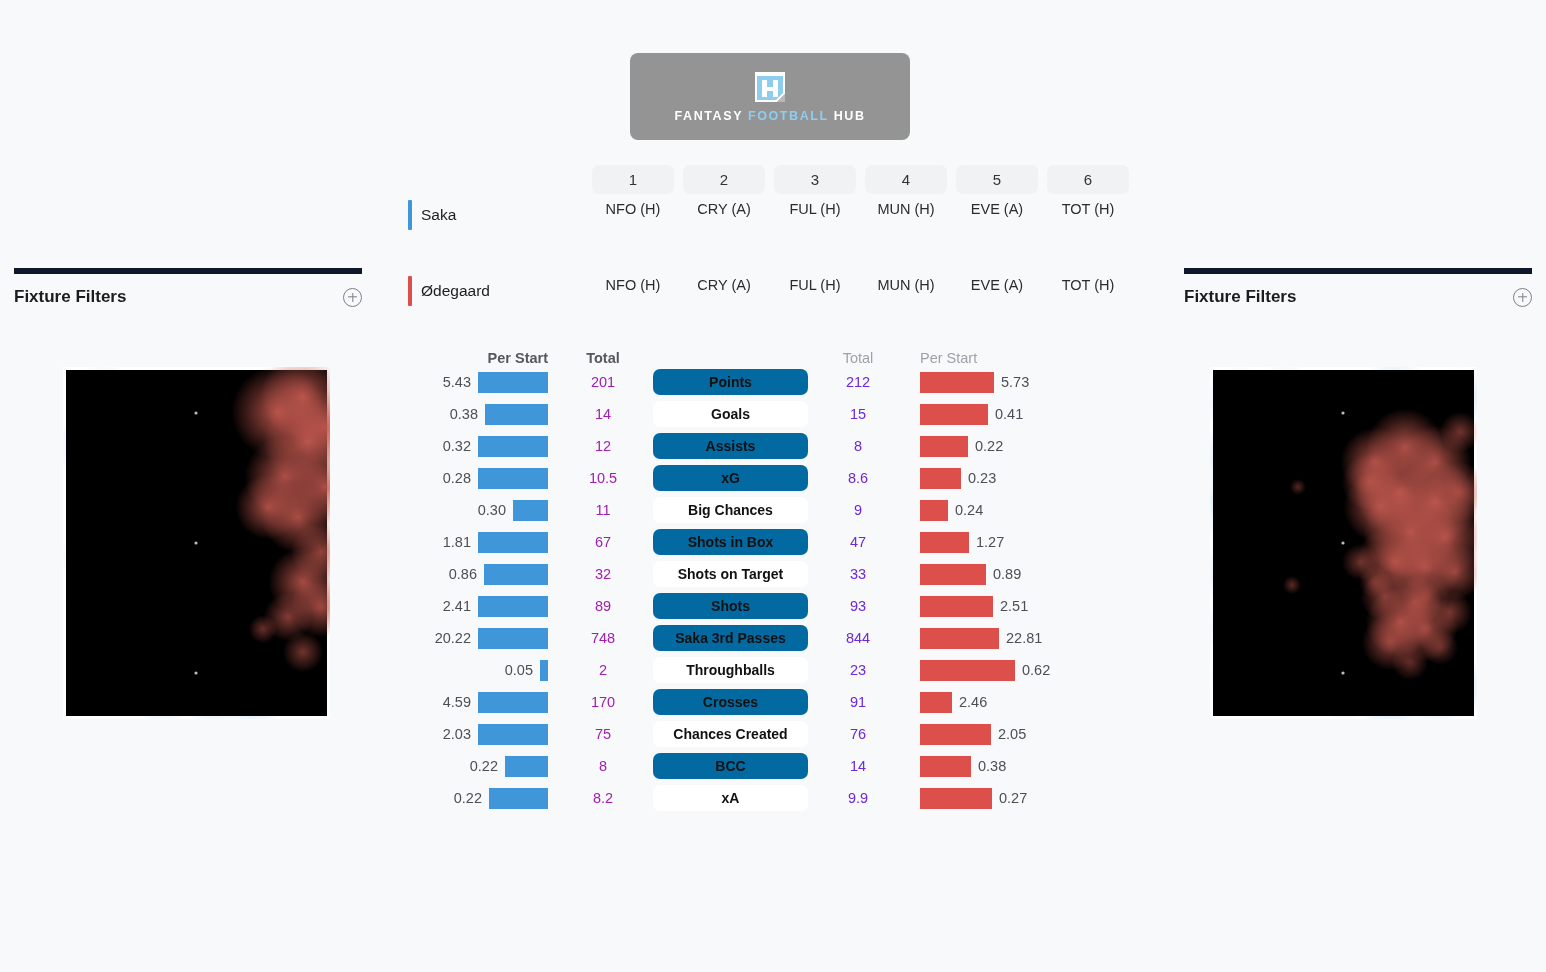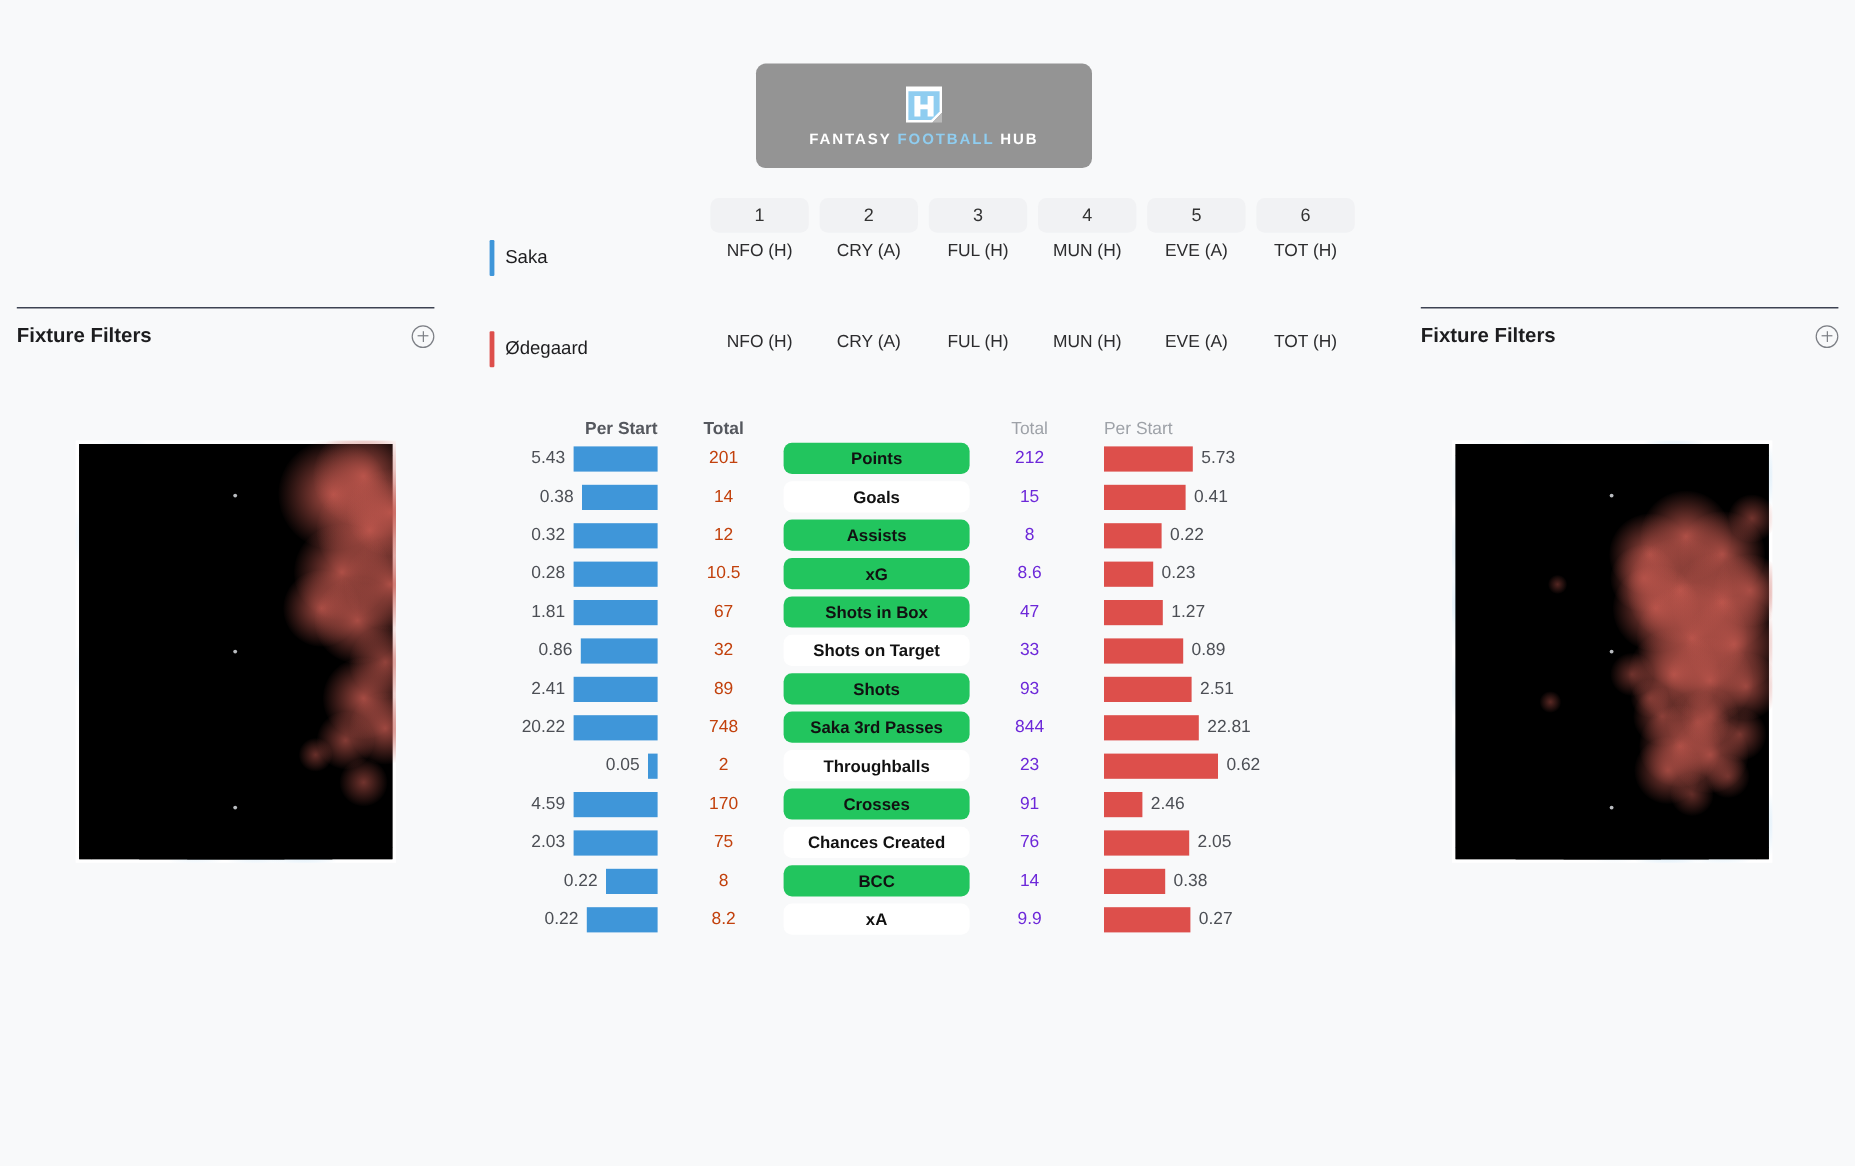--- a/index.html
+++ b/index.html
@@ -33,21 +33,21 @@
   .pl-bar { width: 4px; height: 30px; border-radius: 1px; margin-right: 9px; }
   .pl-name { font-size: 15.5px; color: #1d1d1f; }
 
   .fix-row { position: absolute; left: 592px; display: flex; }
   .fix-row.f1 { top: 201px; }
   .fix-row.f2 { top: 277px; }
   .fix-cell { width: 82px; margin-right: 9px; text-align: center; font-size: 14.5px; color: #2c2c2e; }
   .fix-cell:last-child { margin-right: 0; }
 
   
-  .ff-panel { position: absolute; top: 256px; width: 348px; border-top: 1px solid #0f172a; }
+  .ff-panel { position: absolute; top: 268px; width: 348px; border-top: 6px solid #0f172a; }
   .ff-panel.left { left: 14px; }
   .ff-panel.right { left: 1184px; }
   .ff-head { display: flex; align-items: center; justify-content: space-between;
     padding-top: 13px; }
   .ff-title { font-size: 17px; font-weight: 700; color: #1d1d1f; }
   .ff-plus { width: 19px; height: 19px; border: 1.4px solid #7c7f85; border-radius: 50%;
     position: relative; flex: 0 0 auto; }
   .ff-plus::before, .ff-plus::after { content: ""; position: absolute; background: #7c7f85; }
   .ff-plus::before { left: 4px; right: 4px; top: 50%; height: 1.4px; transform: translateY(-50%); }
   .ff-plus::after { top: 4px; bottom: 4px; left: 50%; width: 1.4px; transform: translateX(-50%); }
@@ -69,25 +69,25 @@
   .sh-mid { width: 155px; }
   .sh-total-r { width: 100px; text-align: center; font-size: 14.5px; color: #9ea2a8; }
   .sh-perstart-r { width: 145px; text-align: left; font-size: 14.5px; color: #9ea2a8; padding-left: 12px; }
 
   .st-row { display: flex; align-items: center; height: 32px; }
 
   .c-left-bar { width: 140px; display: flex; align-items: center; justify-content: flex-end; }
   .lb-val { font-size: 14.5px; color: #4c4f55; margin-right: 7px; white-space: nowrap; }
   .lb-bar { height: 21px; background: #3f96d9; }
 
-  .c-left-total { width: 100px; text-align: center; font-size: 14.5px; color: #c2410c; margin-left: 5px; }
+  .c-left-total { width: 100px; text-align: center; font-size: 14.5px; color: #a21caf; margin-left: 5px; }
 
   .c-label { width: 155px; height: 26px; display: flex; align-items: center;
     justify-content: center; border-radius: 7px; font-size: 14px; font-weight: 700; color: #111; }
-  .c-label.shade { background: #22c55e; }
+  .c-label.shade { background: #0369a1; }
   .c-label.plain { background: #ffffff; }
 
   .c-right-total { width: 100px; text-align: center; font-size: 14.5px; color: #6d28d9; }
 
   .c-right-bar { width: 145px; display: flex; align-items: center; padding-left: 12px; }
   .rb-bar { height: 21px; background: #dd4f4b; }
   .rb-val { font-size: 14.5px; color: #4c4f55; margin-left: 7px; white-space: nowrap; }
 </style>
 </head>
 <body>
@@ -410,20 +410,33 @@
           <div class="c-left-total">10.5</div>
           <div class="c-label shade">xG</div>
           <div class="c-right-total">8.6</div>
           <div class="c-right-bar">
             <div class="rb-bar" style="width: 41px; background: rgb(221, 79, 75);"></div>
             <span class="rb-val">0.23</span>
           </div>
         </div>
         <div class="st-row">
           <div class="c-left-bar">
+            <span class="lb-val">0.30</span>
+            <div class="lb-bar" style="width: 35px; background: rgb(63, 150, 217);"></div>
+          </div>
+          <div class="c-left-total">11</div>
+          <div class="c-label plain">Big Chances</div>
+          <div class="c-right-total">9</div>
+          <div class="c-right-bar">
+            <div class="rb-bar" style="width: 28px; background: rgb(221, 79, 75);"></div>
+            <span class="rb-val">0.24</span>
+          </div>
+        </div>
+        <div class="st-row">
+          <div class="c-left-bar">
             <span class="lb-val">1.81</span>
             <div class="lb-bar" style="width: 70px; background: rgb(63, 150, 217);"></div>
           </div>
           <div class="c-left-total">67</div>
           <div class="c-label shade">Shots in Box</div>
           <div class="c-right-total">47</div>
           <div class="c-right-bar">
             <div class="rb-bar" style="width: 49px; background: rgb(221, 79, 75);"></div>
             <span class="rb-val">1.27</span>
           </div>

